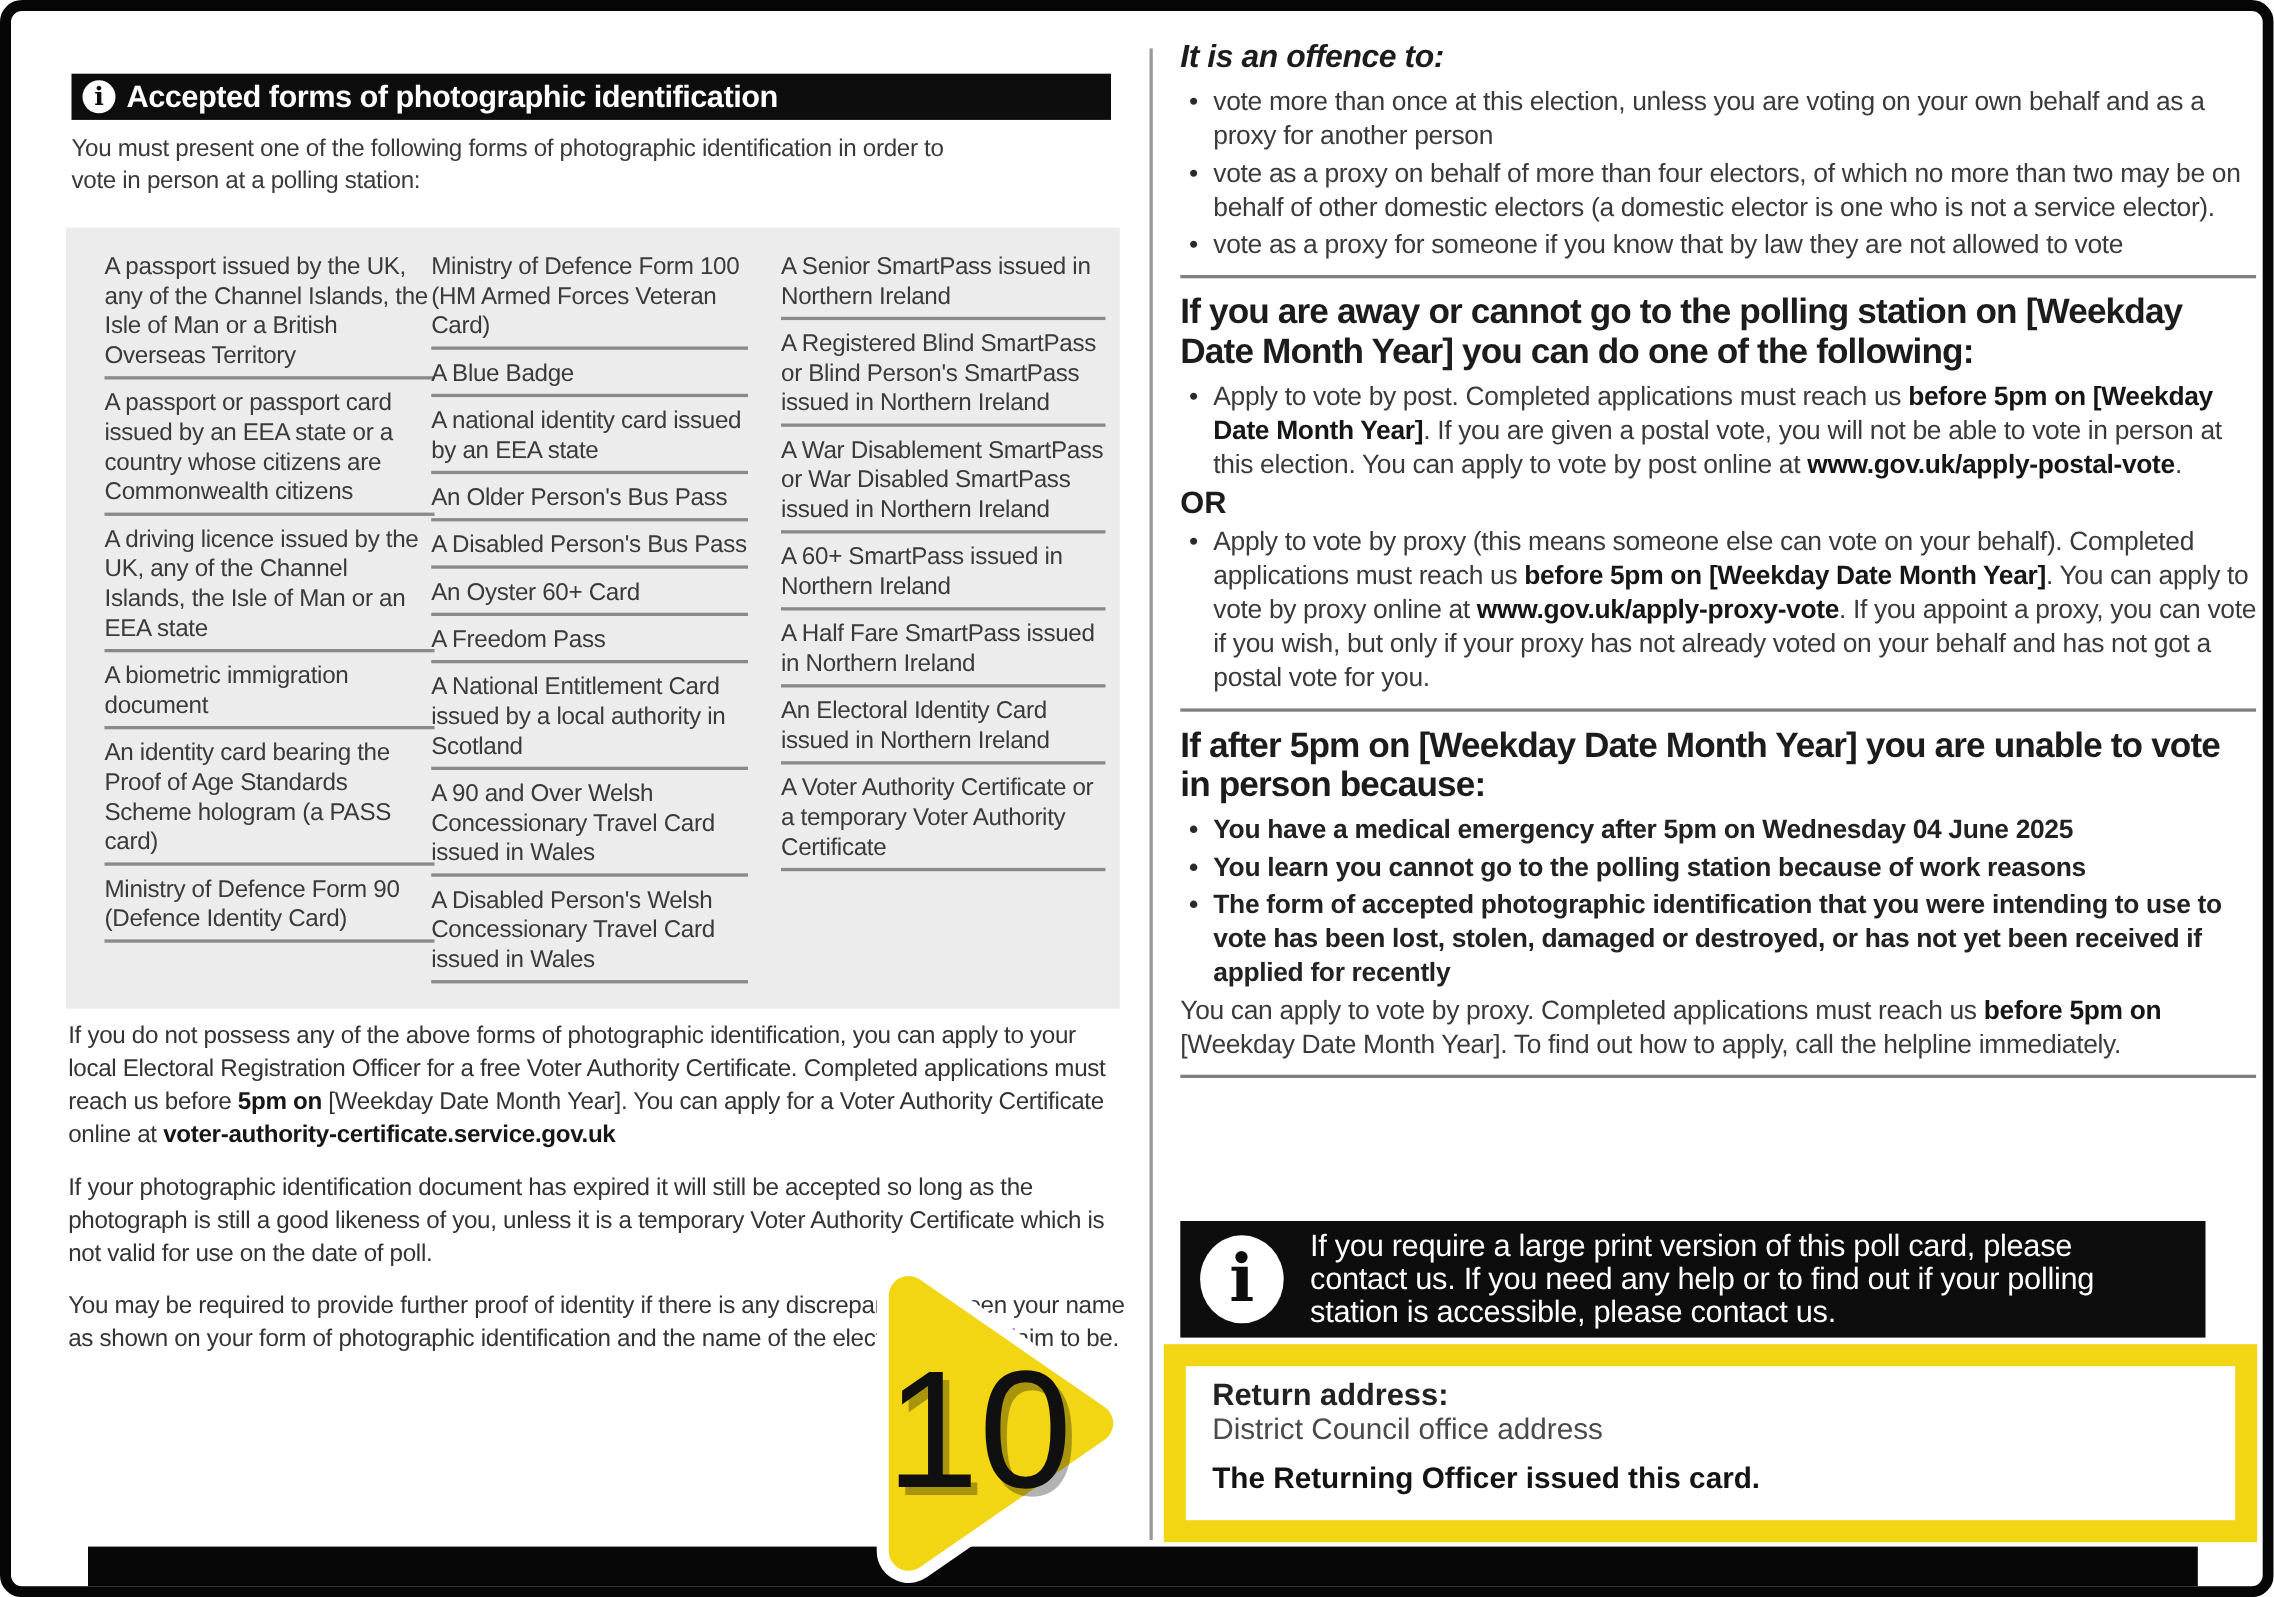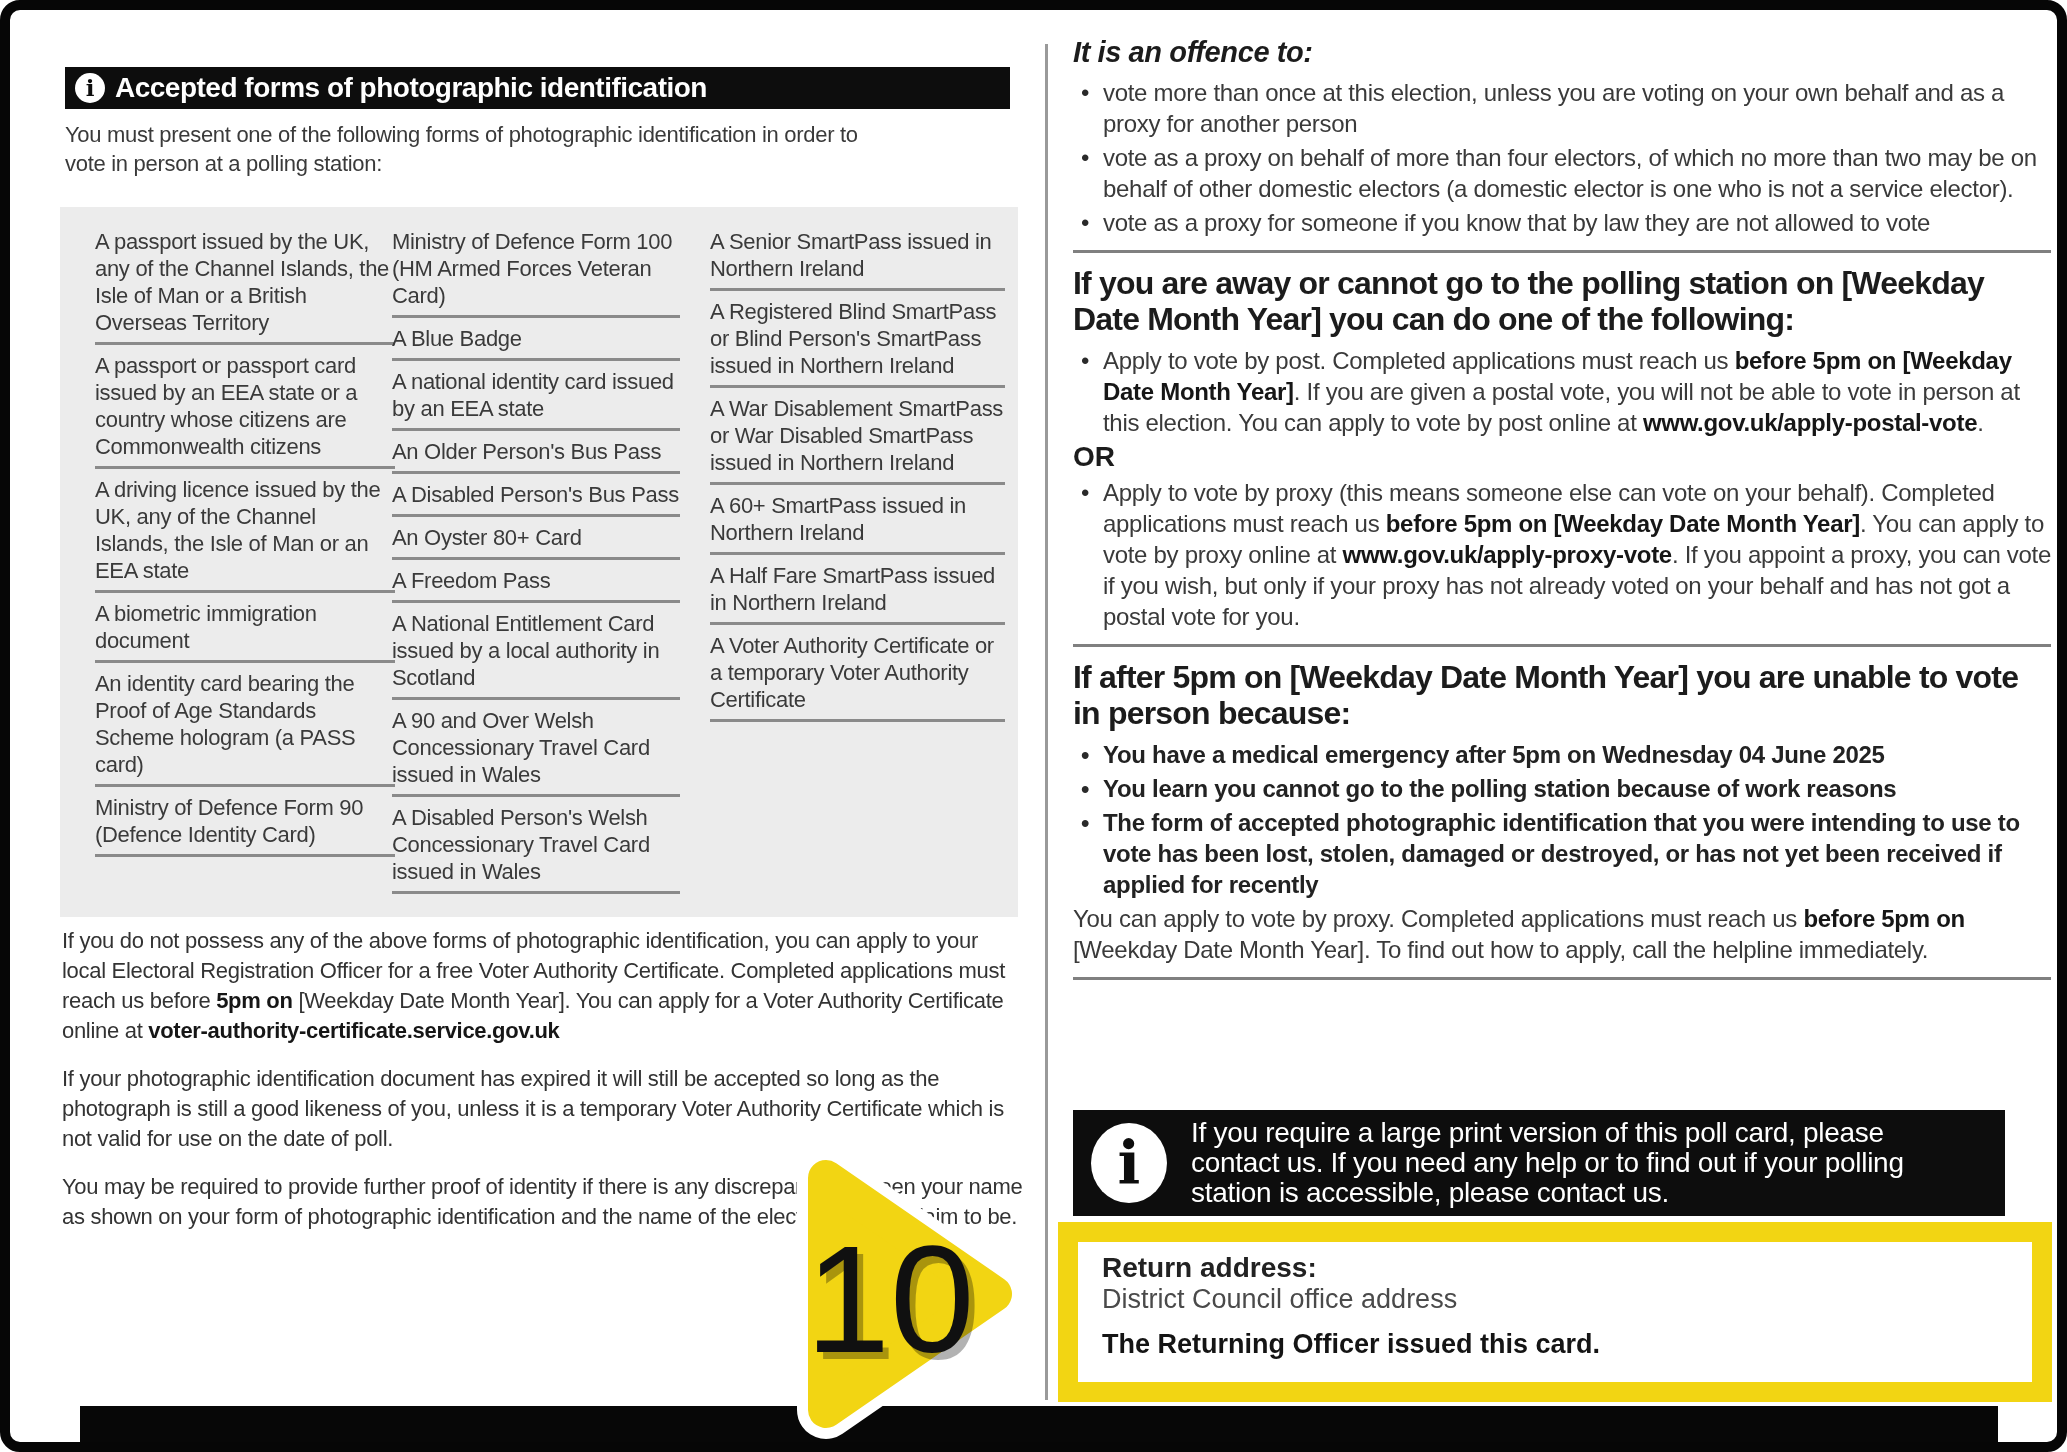--- a/index.html
+++ b/index.html
@@ -81,32 +81,33 @@
         <div class="id-item">A biometric immigration document</div>
         <div class="id-item">An identity card bearing the Proof of Age Standards Scheme hologram (a PASS card)</div>
         <div class="id-item">Ministry of Defence Form 90 (Defence Identity Card)</div>
       </div>
     <div class="id-col c2">
         <div class="id-item">Ministry of Defence Form 100 (HM Armed Forces Veteran Card)</div>
         <div class="id-item">A Blue Badge</div>
         <div class="id-item">A national identity card issued by an EEA state</div>
         <div class="id-item">An Older Person's Bus Pass</div>
         <div class="id-item">A Disabled Person's Bus Pass</div>
-        <div class="id-item">An Oyster 80+ Card</div>
+        <div class="id-item">An Oyster 60+ Card</div>
         <div class="id-item">A Freedom Pass</div>
         <div class="id-item">A National Entitlement Card issued by a local authority in Scotland</div>
         <div class="id-item">A 90 and Over Welsh Concessionary Travel Card issued in Wales</div>
         <div class="id-item">A Disabled Person's Welsh Concessionary Travel Card issued in Wales</div>
       </div>
     <div class="id-col c3">
         <div class="id-item">A Senior SmartPass issued in Northern Ireland</div>
         <div class="id-item">A Registered Blind SmartPass or Blind Person's SmartPass issued in Northern Ireland</div>
         <div class="id-item">A War Disablement SmartPass or War Disabled SmartPass issued in Northern Ireland</div>
         <div class="id-item">A 60+ SmartPass issued in Northern Ireland</div>
         <div class="id-item">A Half Fare SmartPass issued in Northern Ireland</div>
+        <div class="id-item">An Electoral Identity Card issued in Northern Ireland</div>
         <div class="id-item">A Voter Authority Certificate or a temporary Voter Authority Certificate</div>
       </div>
   </div>
 
   <div class="left-paras">
     <p class="para"><span>If you do not possess any of the above forms of photographic identification, you can apply to your local Electoral Registration Officer for a free Voter Authority Certificate. Completed applications must reach us before </span><b>5pm on</b><span> [Weekday Date Month Year]. You can apply for a Voter Authority Certificate online at </span><b>voter-authority-certificate.service.gov.uk</b></p>
     <p class="para">If your photographic identification document has expired it will still be accepted so long as the photograph is still a good likeness of you, unless it is a temporary Voter Authority Certificate which is not valid for use on the date of poll.</p>
     <p class="para">You may be required to provide further proof of identity if there is any discrepancy between your name as shown on your form of photographic identification and the name of the elector that you claim to be.</p>
   </div>
 

